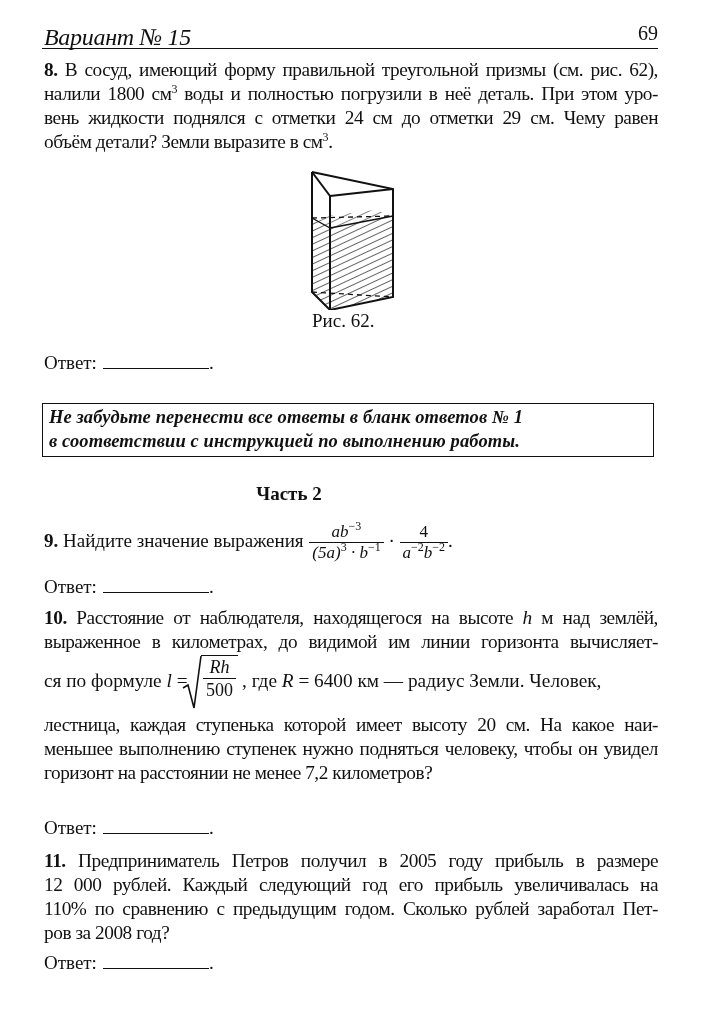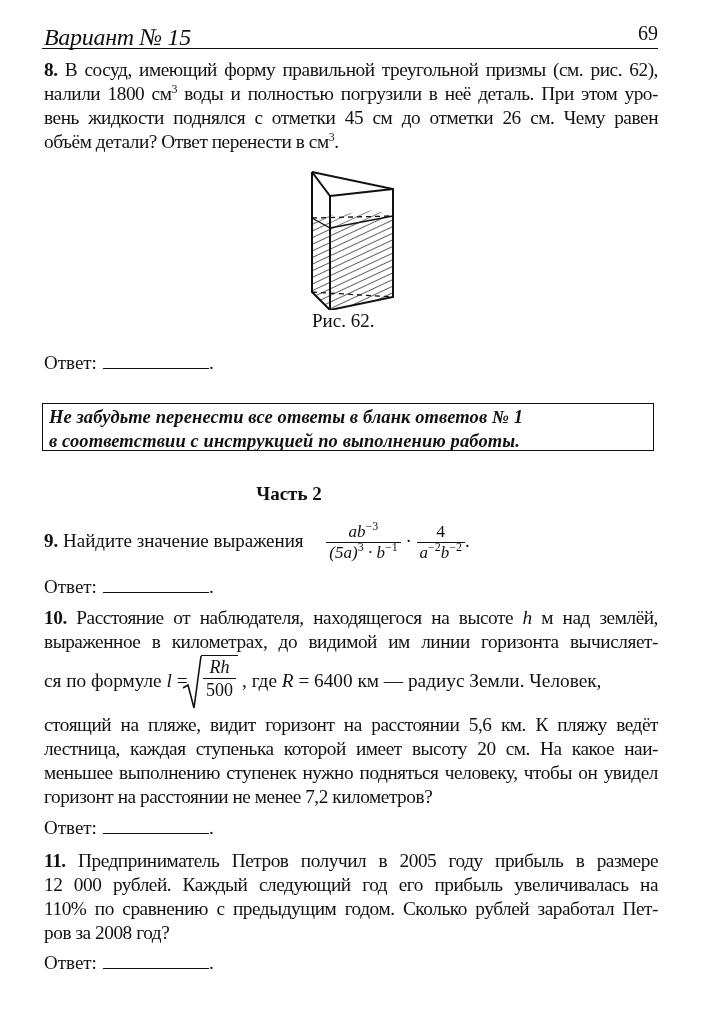--- a/index.html
+++ b/index.html
@@ -28,21 +28,21 @@
   .num { font-weight: bold; }
   sup { font-size: 12px; line-height: 0; }
   .figure { left: 300px; top: 170px; width: 120px; height: 140px; }
   .caption { left: 312px; top: 310px; font-size: 19px; }
   .answer { left: 44px; font-size: 19px; white-space: nowrap; }
   .answer .blank {
     display: inline-block; width: 106px; border-bottom: 1.4px solid #111;
     height: 16px; vertical-align: baseline; margin-left: 6px;
   }
   .notice {
-    left: 42px; top: 403px; width: 612px; height: 48px;
+    left: 42px; top: 403px; width: 612px; height: 54px;
     border: 1.5px solid #111; box-sizing: border-box;
   }
   .notice-line {
     position: absolute; left: 6px; font-style: italic; font-weight: bold;
     font-size: 18.5px; white-space: nowrap; letter-spacing: 0.1px;
   }
   .part-title {
     left: 0; width: 578px; top: 483px; text-align: center;
     font-weight: bold; font-size: 19px;
   }
@@ -59,22 +59,22 @@
 <body>
 
 <div class="abs header">
   <span class="header-left">Вариант № 15</span>
   <span class="header-right">69</span>
 </div>
 
 <div class="abs para" style="top:58px;">
   <span class="line"><span class="num">8.</span> <span>В сосуд, имеющий форму правильной треугольной призмы (см. рис. 62),</span></span>
   <span class="line"><span>налили 1800 см</span><sup>3</sup><span> воды и полностью погрузили в неё деталь. При этом уро-</span></span>
-  <span class="line">вень жидкости поднялся с отметки 45 см до отметки 26 см. Чему равен</span>
-  <span class="line last"><span>объём детали? Ответ перенести в см</span><sup>3</sup><span>.</span></span>
+  <span class="line">вень жидкости поднялся с отметки 24 см до отметки 29 см. Чему равен</span>
+  <span class="line last"><span>объём детали? Земли выразите в см</span><sup>3</sup><span>.</span></span>
 </div>
 
 <svg class="abs figure" viewBox="0 0 120 140">
   <defs>
     <pattern id="hatch" patternUnits="userSpaceOnUse" width="6" height="6" patternTransform="rotate(-25)">
       <line x1="0" y1="0" x2="6" y2="0" stroke="#111" stroke-width="1.3"></line>
     </pattern>
   </defs>
 
   <polygon points="12,48 30,58 30,140 12,122" fill="url(#hatch)"></polygon>
@@ -100,21 +100,21 @@
 
 <div class="abs notice">
   <span class="notice-line" style="top:3px;">Не забудьте перенести все ответы в бланк ответов № 1</span>
   <span class="notice-line" style="top:27px;">в соответствии с инструкцией по выполнению работы.</span>
 </div>
 
 <div class="abs part-title">Часть 2</div>
 
 <div class="abs" style="left:44px; top:522px; font-size:19px; white-space:nowrap;">
   <span class="num">9.</span><span> Найдите значение выражения</span>
-  <span class="frac" style="margin-left:18px;">
+  <span class="frac" style="margin-left:1px;">
     <span class="top"><span>ab</span><sup class="up">−3</sup></span>
     <span class="bot"><span>(5a)</span><sup class="up">3</sup><span> · b</span><sup class="up">−1</sup></span>
   </span>
   <span>·</span>
   <span class="frac">
     <span class="top" style="font-style:normal;">4</span>
     <span class="bot"><span>a</span><sup class="up">−2</sup><span>b</span><sup class="up">−2</sup></span>
   </span><span>.</span>
 </div>
 
@@ -135,21 +135,20 @@
   <div style="position:absolute; left:157px; top:1px; border-top:1.6px solid #111; padding:0 2px;">
     <span class="frac" style="font-size:18px; line-height:22px;">
       <span class="top">Rh</span>
       <span class="bot" style="font-style:normal;">500</span>
     </span>
   </div>
   <span style="position:absolute; top:16px; left:198px;"><span>, где </span><span class="it">R</span><span> = 6400 км — радиус Земли. Человек,</span></span>
 </div>
 
 <div class="abs para" style="top:713px;">
-  <span class="line">стоящий на пляже, видит горизонт на расстоянии 5,6 км. К пляжу ведёт</span>
   <span class="line">лестница, каждая ступенька которой имеет высоту 20 см. На какое наи-</span>
   <span class="line">меньшее выполнению ступенек нужно подняться человеку, чтобы он увидел</span>
   <span class="line last">горизонт на расстоянии не менее 7,2 километров?</span>
 </div>
 
 <div class="abs answer" style="top:817px;">
   <span>Ответ:</span><span class="blank"></span>.
 </div>
 
 <div class="abs para" style="top:849px;">

